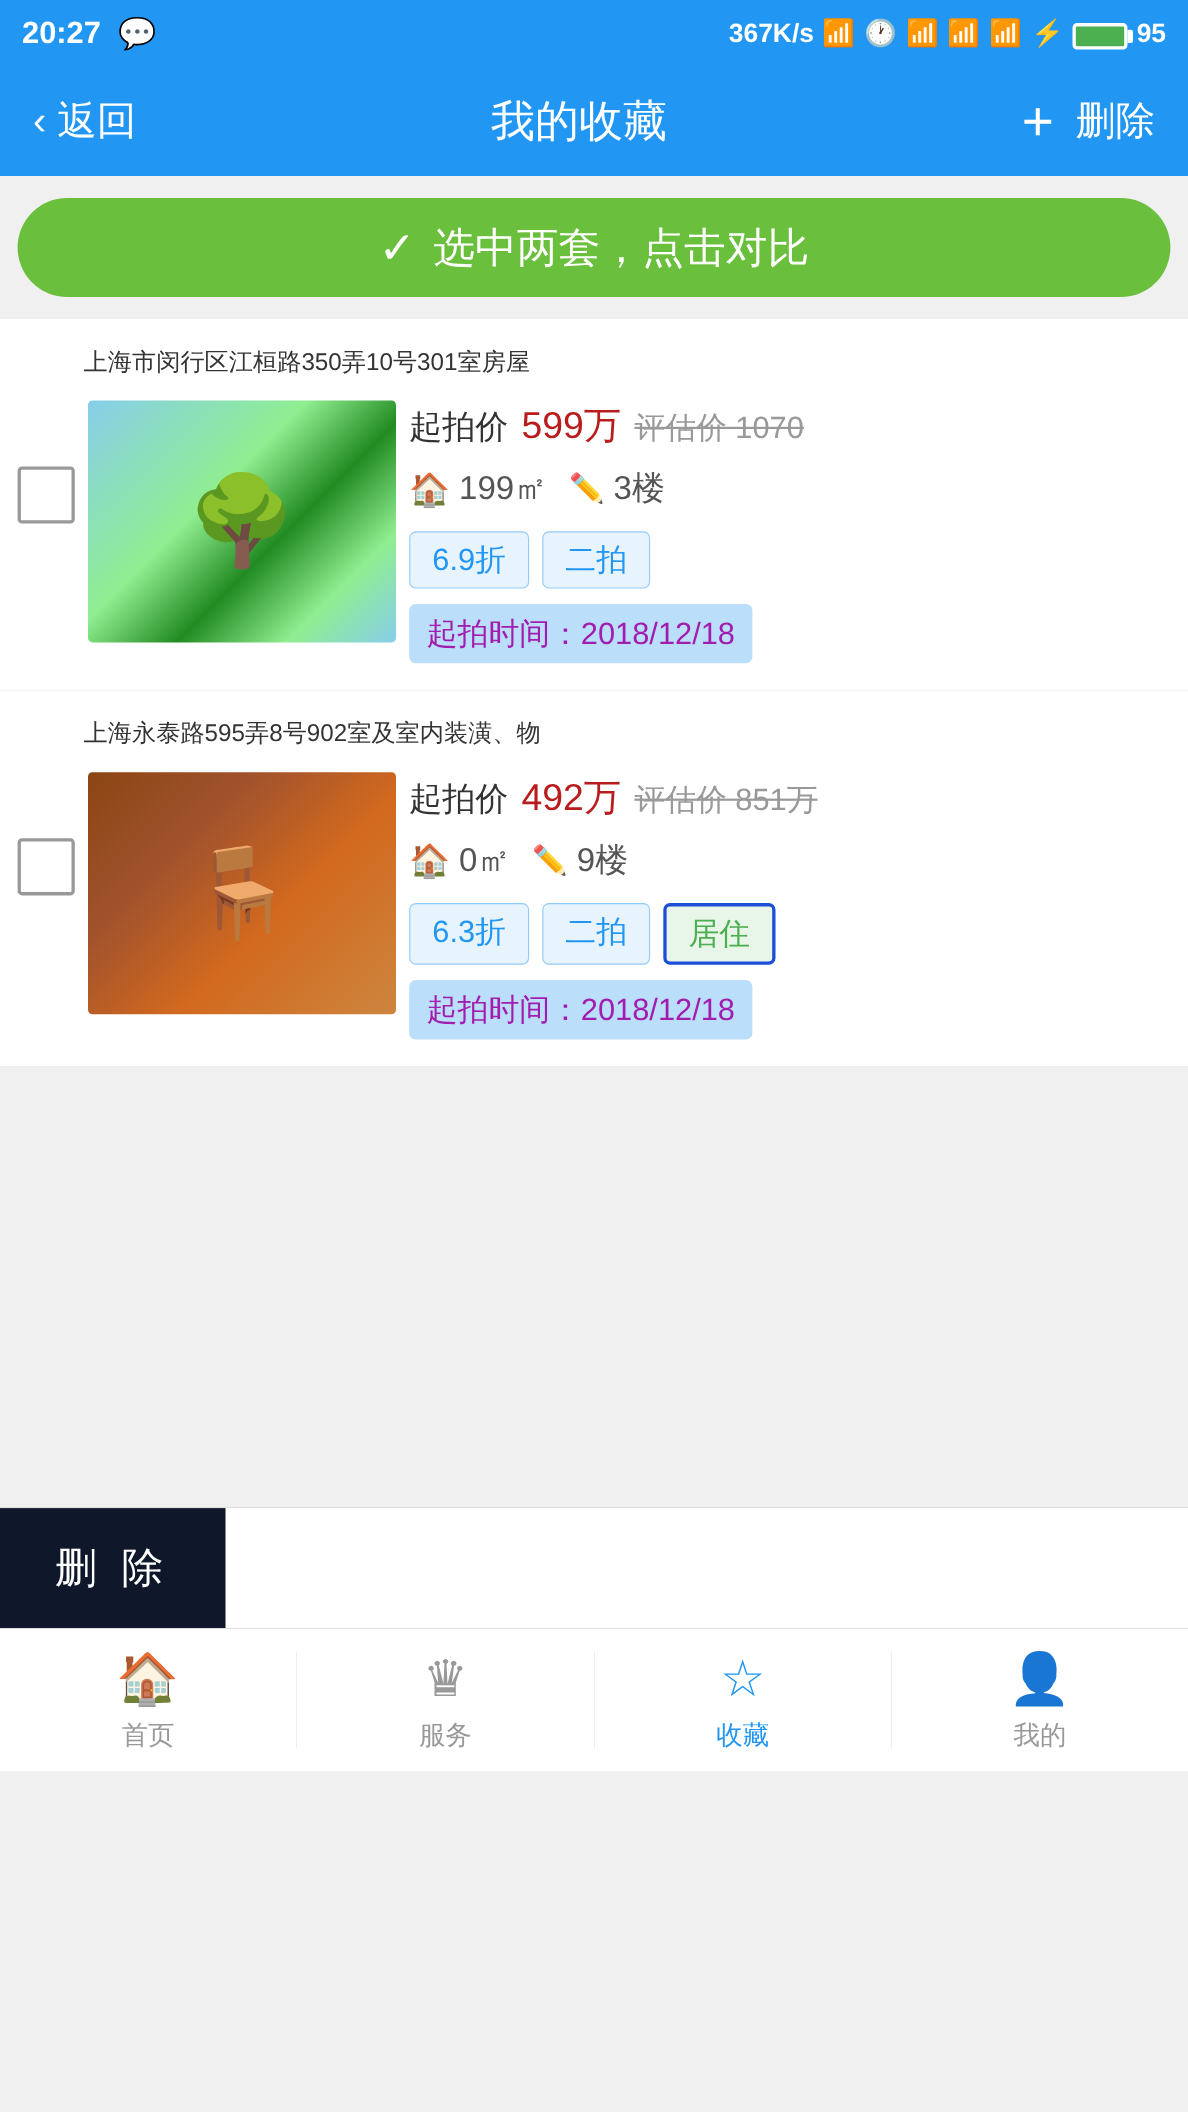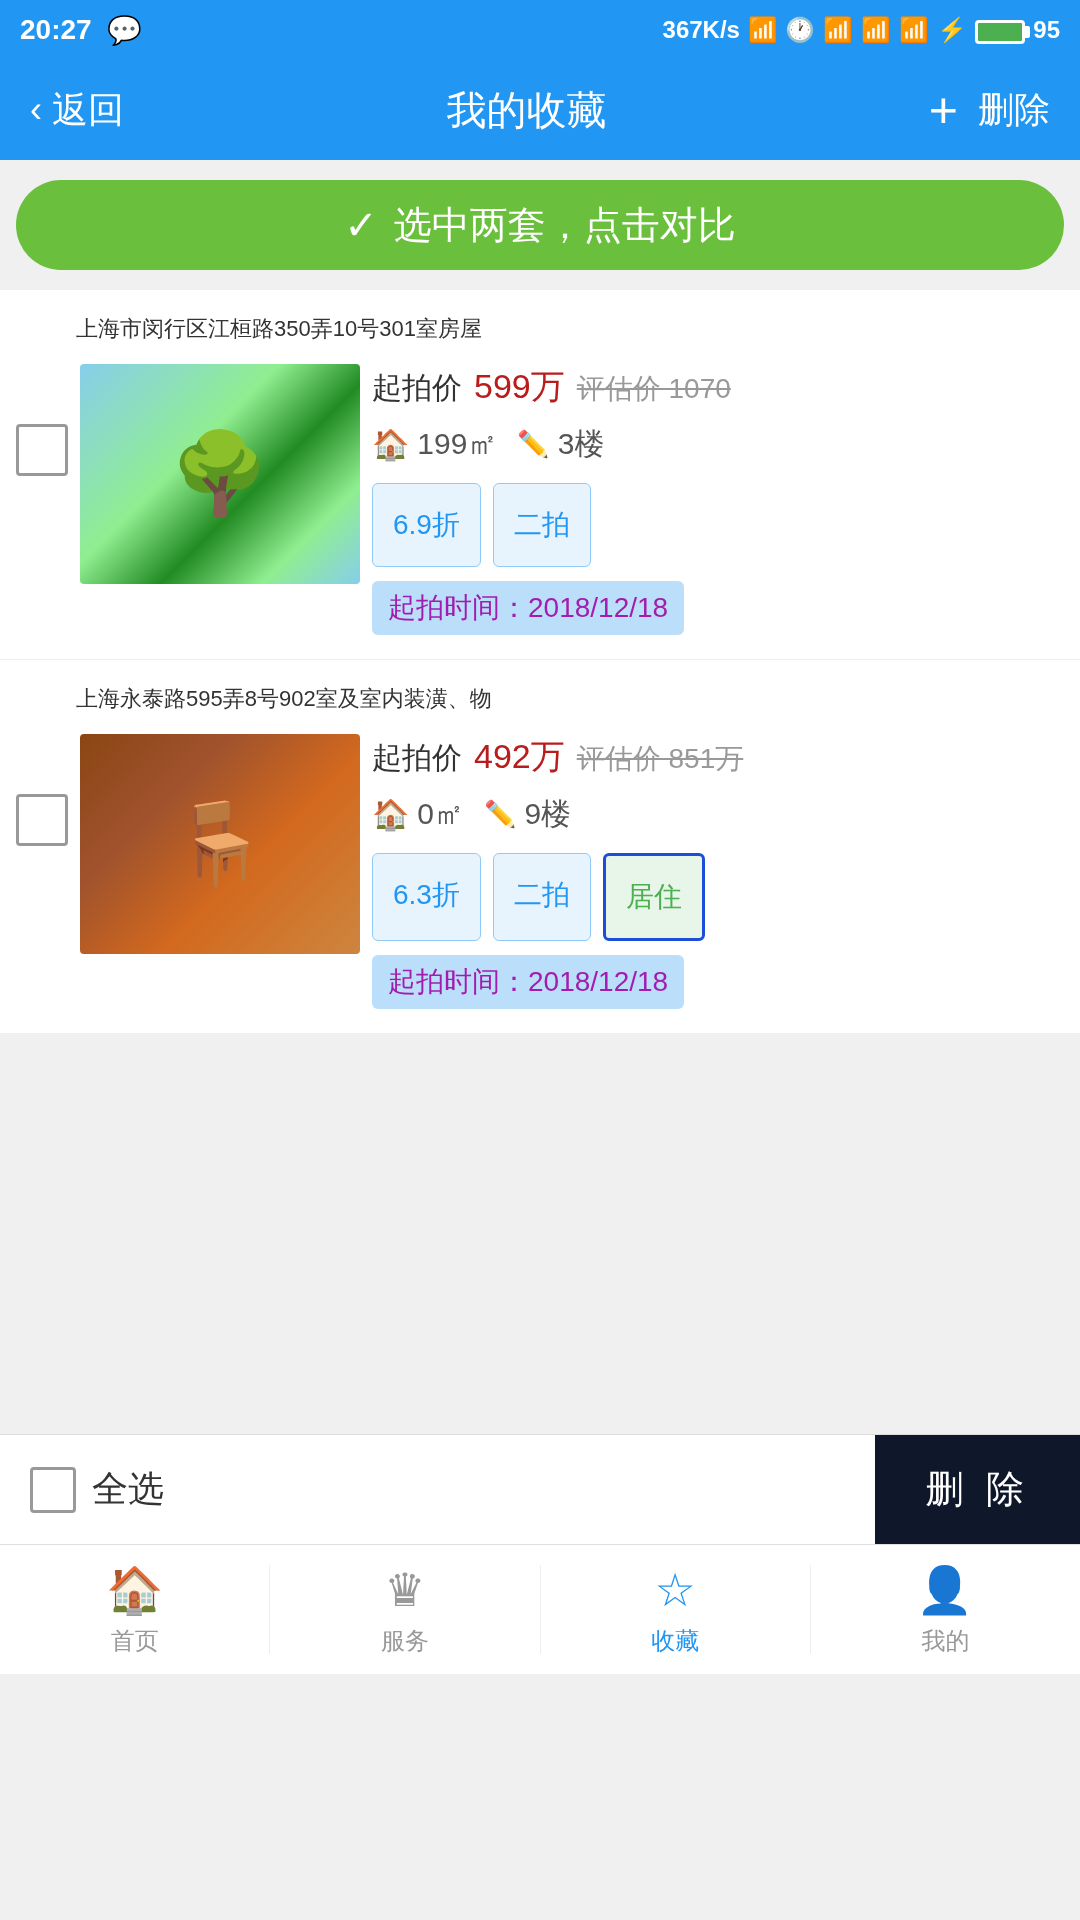--- a/index.html
+++ b/index.html
@@ -222,21 +222,21 @@
     }
 
     .tags-row {
       display: flex;
       gap: 12px;
       margin-bottom: 14px;
       flex-wrap: wrap;
     }
 
     .tag {
-      padding: 22px 20px;
+      padding: 6px 20px;
       border-radius: 6px;
       font-size: 28px;
       font-weight: 500;
     }
     .tag-discount {
       background: #E8F4FD;
       color: #2196F3;
       border: 1px solid #90CAF9;
     }
     .tag-round {
@@ -447,24 +447,20 @@
         <div class="time-row">起拍时间：2018/12/18</div>
       </div>
     </div>
   </div>
 
 </div>
 
 <div class="empty-space"></div>
 
 <div class="bottom-action-bar">
-  <div class="select-all-area">
-    <div class="select-all-checkbox"></div>
-    <span class="select-all-label">全选</span>
-  </div>
   <div class="delete-btn">删 除</div>
 </div>
 
 <div class="tab-bar">
   <div class="tab-item">
     <span class="tab-icon">🏠</span>
     <span class="tab-label">首页</span>
   </div>
   <div class="separator"></div>
   <div class="tab-item">

